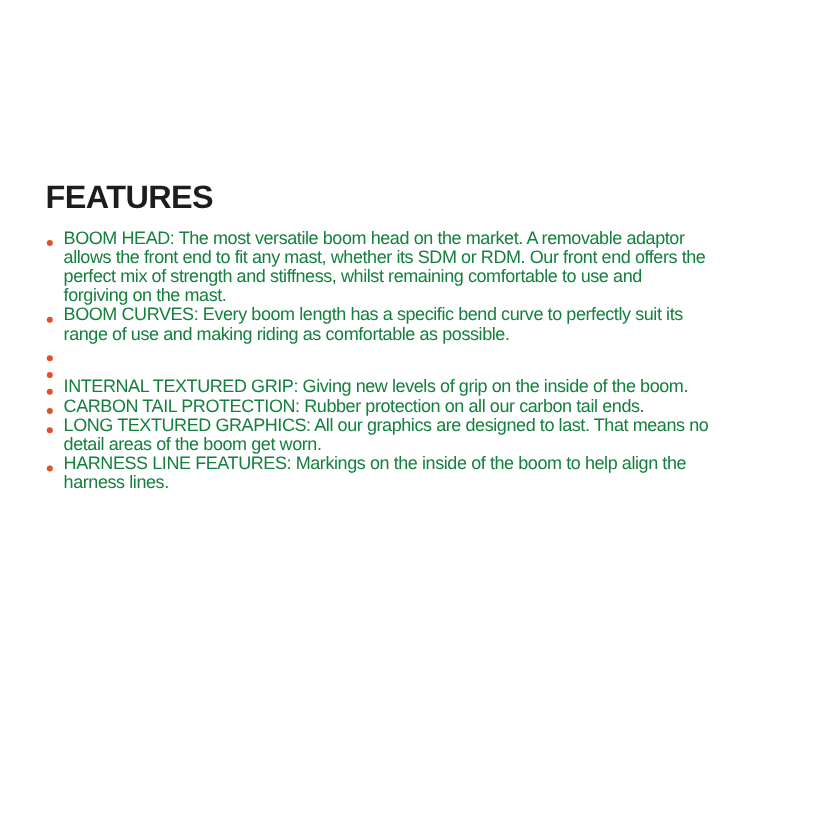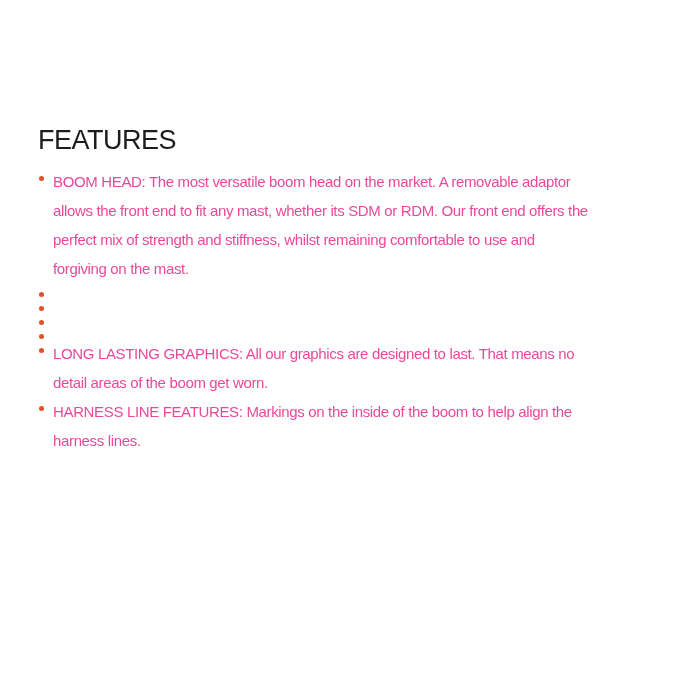--- a/index.html
+++ b/index.html
@@ -8,47 +8,48 @@
     height: 700px;
     background: #ffffff;
     overflow: hidden;
     font-family: "Liberation Sans", sans-serif;
   }
   .features-section {
     padding: 127px 0 0 38px;
   }
   .features-heading {
     font-size: 27px;
-    font-weight: 400;
+    font-weight: 700;
     letter-spacing: -0.5px;
     line-height: 27px;
     color: #1d1d1d;
+    margin-top: 24px;
   }
   .features-list {
     list-style: none;
     margin-top: 13px;
     width: 648px;
   }
   .feature-item {
     display: flex;
     align-items: flex-start;
   }
   .bullet-dot {
     flex: 0 0 auto;
     width: 5px;
     height: 5px;
     border-radius: 50%;
     background: #e0512a;
     margin: 9px 9px 0 1px;
   }
   .feature-text {
     font-size: 15px;
-    line-height: 29px;
+    line-height: 16px;
     letter-spacing: -0.35px;
-    color: #ec4899;
+    color: #15803d;
   }
   .feature-desc {
     white-space: pre-line;
   }
 </style>
 </head>
 <body>
 
 <div class="features-section">
   <h1 class="features-heading">FEATURES</h1>
@@ -56,33 +57,40 @@
   <ul class="features-list">
     <li class="feature-item">
       <span class="bullet-dot"></span>
       <div class="feature-text"><span>BOOM HEAD:</span> <span class="feature-desc">The most versatile boom head on the market. A removable adaptor
 allows the front end to fit any mast, whether its SDM or RDM. Our front end offers the
 perfect mix of strength and stiffness, whilst remaining comfortable to use and
 forgiving on the mast.</span></div>
     </li>
     <li class="feature-item">
       <span class="bullet-dot"></span>
+      <div class="feature-text"><span>BOOM CURVES:</span> <span class="feature-desc">Every boom length has a specific bend curve to perfectly suit its
+range of use and making riding as comfortable as possible.</span></div>
     </li>
     <li class="feature-item">
       <span class="bullet-dot"></span>
     </li>
     <li class="feature-item">
       <span class="bullet-dot"></span>
     </li>
     <li class="feature-item">
       <span class="bullet-dot"></span>
+      <div class="feature-text"><span>INTERNAL TEXTURED GRIP:</span> <span class="feature-desc">Giving new levels of grip on the inside of the boom.</span></div>
     </li>
     <li class="feature-item">
       <span class="bullet-dot"></span>
-      <div class="feature-text"><span>LONG LASTING GRAPHICS:</span> <span class="feature-desc">All our graphics are designed to last. That means no
+      <div class="feature-text"><span>CARBON TAIL PROTECTION:</span> <span class="feature-desc">Rubber protection on all our carbon tail ends.</span></div>
+    </li>
+    <li class="feature-item">
+      <span class="bullet-dot"></span>
+      <div class="feature-text"><span>LONG TEXTURED GRAPHICS:</span> <span class="feature-desc">All our graphics are designed to last. That means no
 detail areas of the boom get worn.</span></div>
     </li>
     <li class="feature-item">
       <span class="bullet-dot"></span>
       <div class="feature-text"><span>HARNESS LINE FEATURES:</span> <span class="feature-desc">Markings on the inside of the boom to help align the
 harness lines.</span></div>
     </li>
   </ul>
 </div>
 

